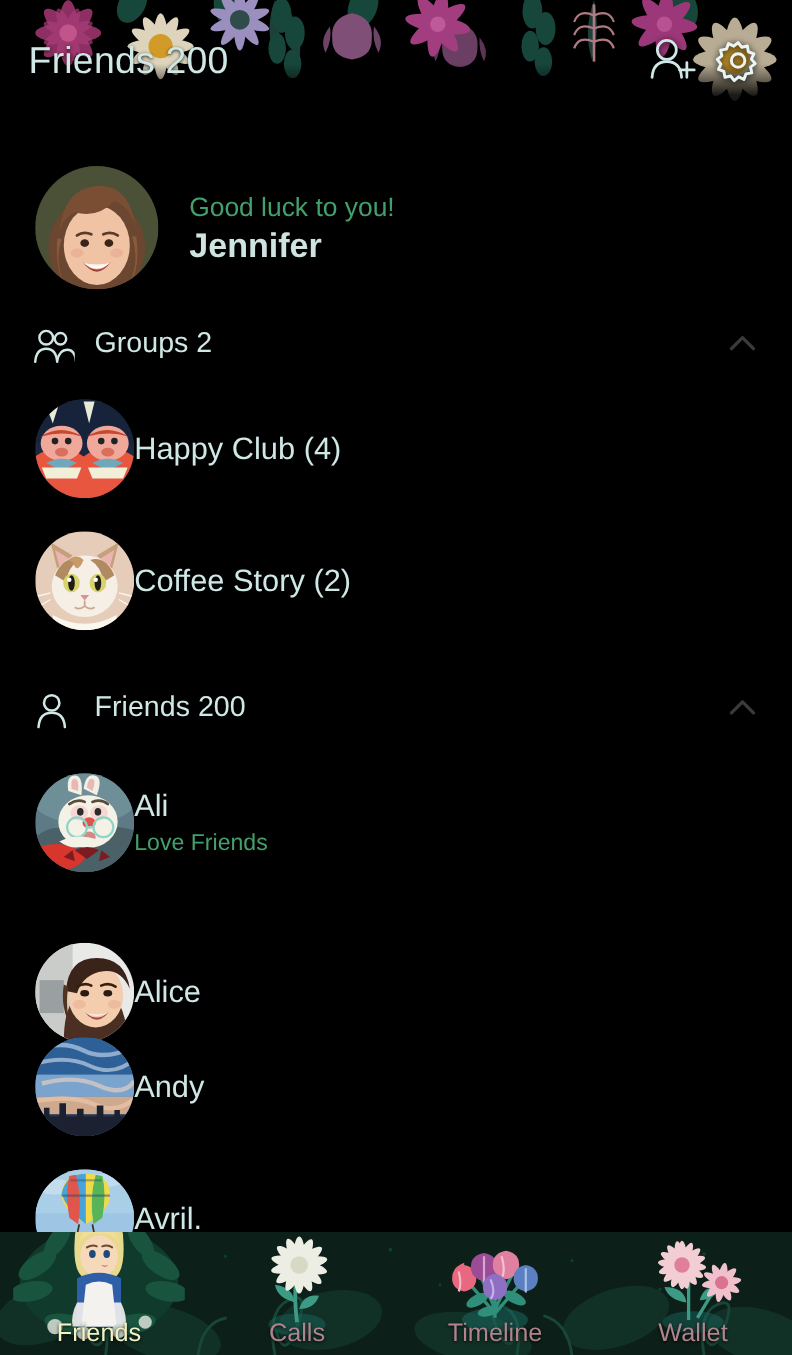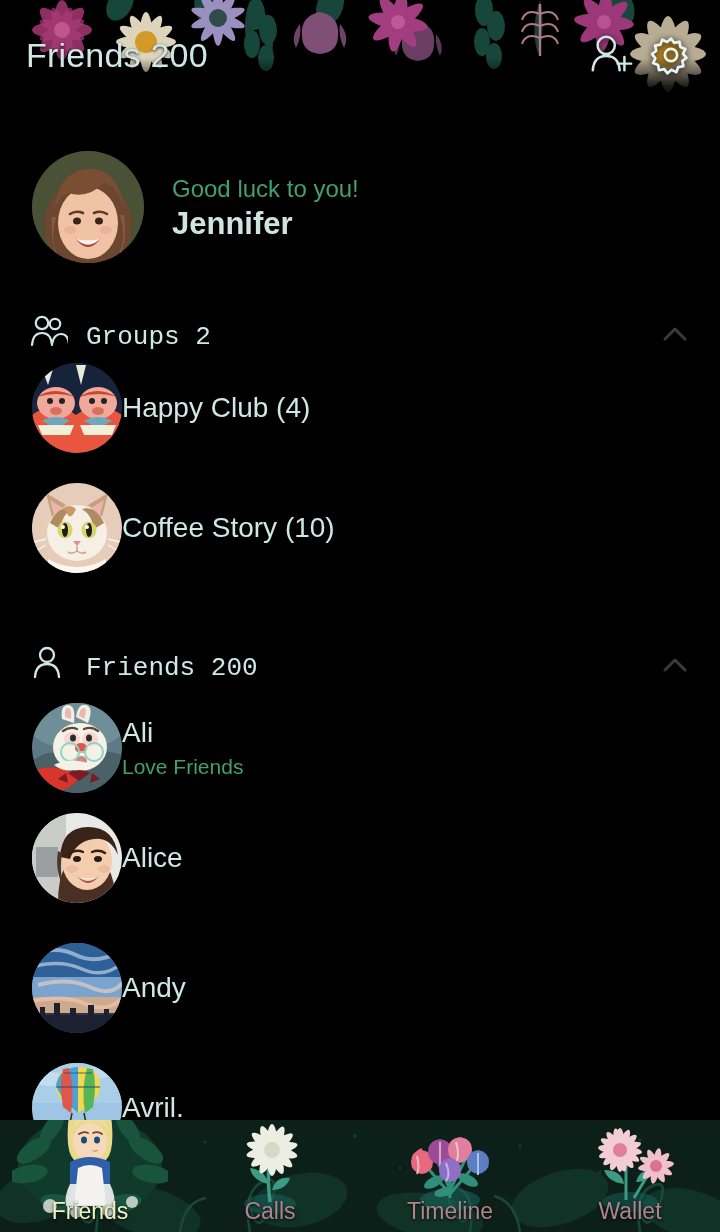--- a/index.html
+++ b/index.html
@@ -40,21 +40,21 @@
   #profile-name {
     font-size:31px; font-weight:bold; color:#cfe3e0; line-height:1.25;
   }
   #profile-status {
     font-size:24px; color:#43a06c; line-height:1.35; margin-top:3px;
   }
 
   
   .section-header {
     position:absolute; left:0; width:720px; height:56px;
-    display:flex; align-items:flex-end; padding:0 28px; cursor:pointer;font-family:Liberation Mono, monospace;
+    display:flex; align-items:flex-start; padding:0 28px; cursor:pointer;
   }
   .section-icon { width:40px; height:40px; flex:none; }
   .section-label {
     font-size:26px; color:#cfe7e5; margin-left:18px; flex:1;
   }
   .chevron { width:34px; height:34px; flex:none; }
 
   
   .row {
     position:absolute; left:0; width:720px; height:100px;
@@ -567,21 +567,21 @@
   </div>
 </div>
 
 <div class="row" style="top:478px">
   <div class="row-avatar">
     <svg width="90" height="90" viewBox="0 0 90 90">
         <use href="#g-cat"></use>
       </svg>
   </div>
   <div class="row-text">
-    <div class="row-name">Coffee Story (10)</div>
+    <div class="row-name">Coffee Story (2)</div>
   </div>
 </div>
 
 <div class="section-header" style="top:627px">
   <svg class="section-icon" viewBox="0 0 40 40">
     <circle cx="19" cy="12" r="7" fill="none" stroke="#cfe7e5" stroke-width="2.3"></circle>
     <path d="M7 34q1-13 12-13t12 13" fill="none" stroke="#cfe7e5" stroke-width="2.3" stroke-linecap="round"></path>
   </svg>
   <div class="section-label">Friends 200</div>
   <svg class="chevron" viewBox="0 0 34 34">
@@ -594,21 +594,21 @@
     <svg width="90" height="90" viewBox="0 0 90 90">
         <use href="#g-rabbit"></use>
       </svg>
   </div>
   <div class="row-text">
     <div class="row-name">Ali</div>
     <div class="row-sub">Love Friends</div>
   </div>
 </div>
 
-<div class="row" style="top:808px">
+<div class="row" style="top:852px">
   <div class="row-avatar">
     <svg width="90" height="90" viewBox="0 0 90 90">
         <use href="#g-alice-photo"></use>
       </svg>
   </div>
   <div class="row-text">
     <div class="row-name">Alice</div>
   </div>
 </div>
 

